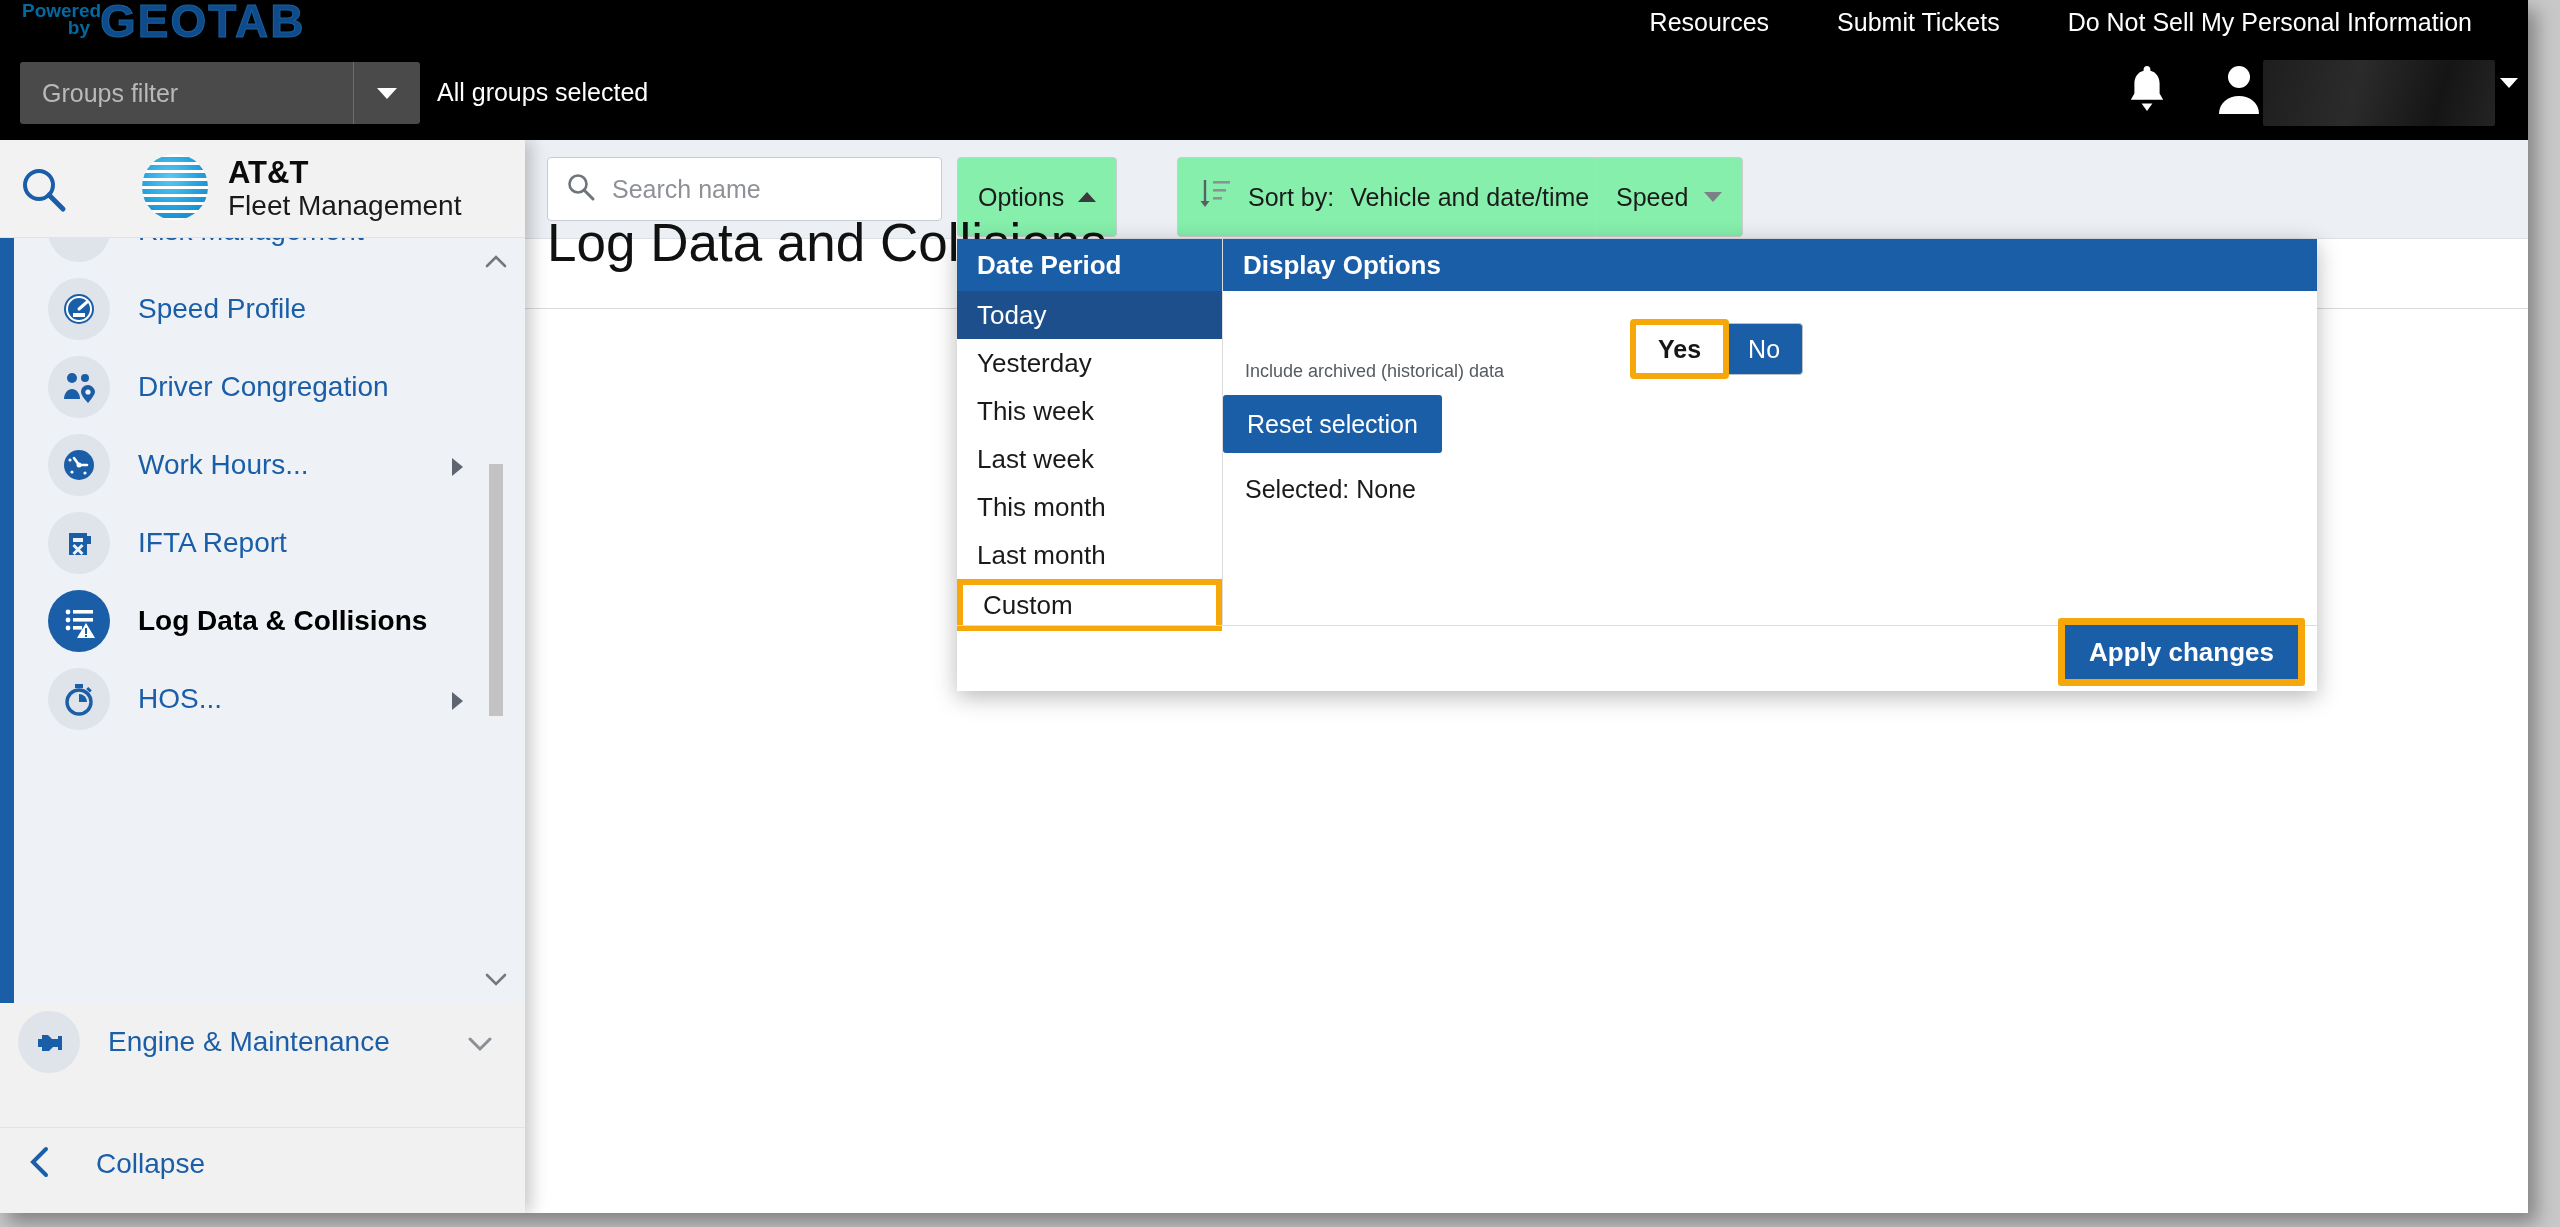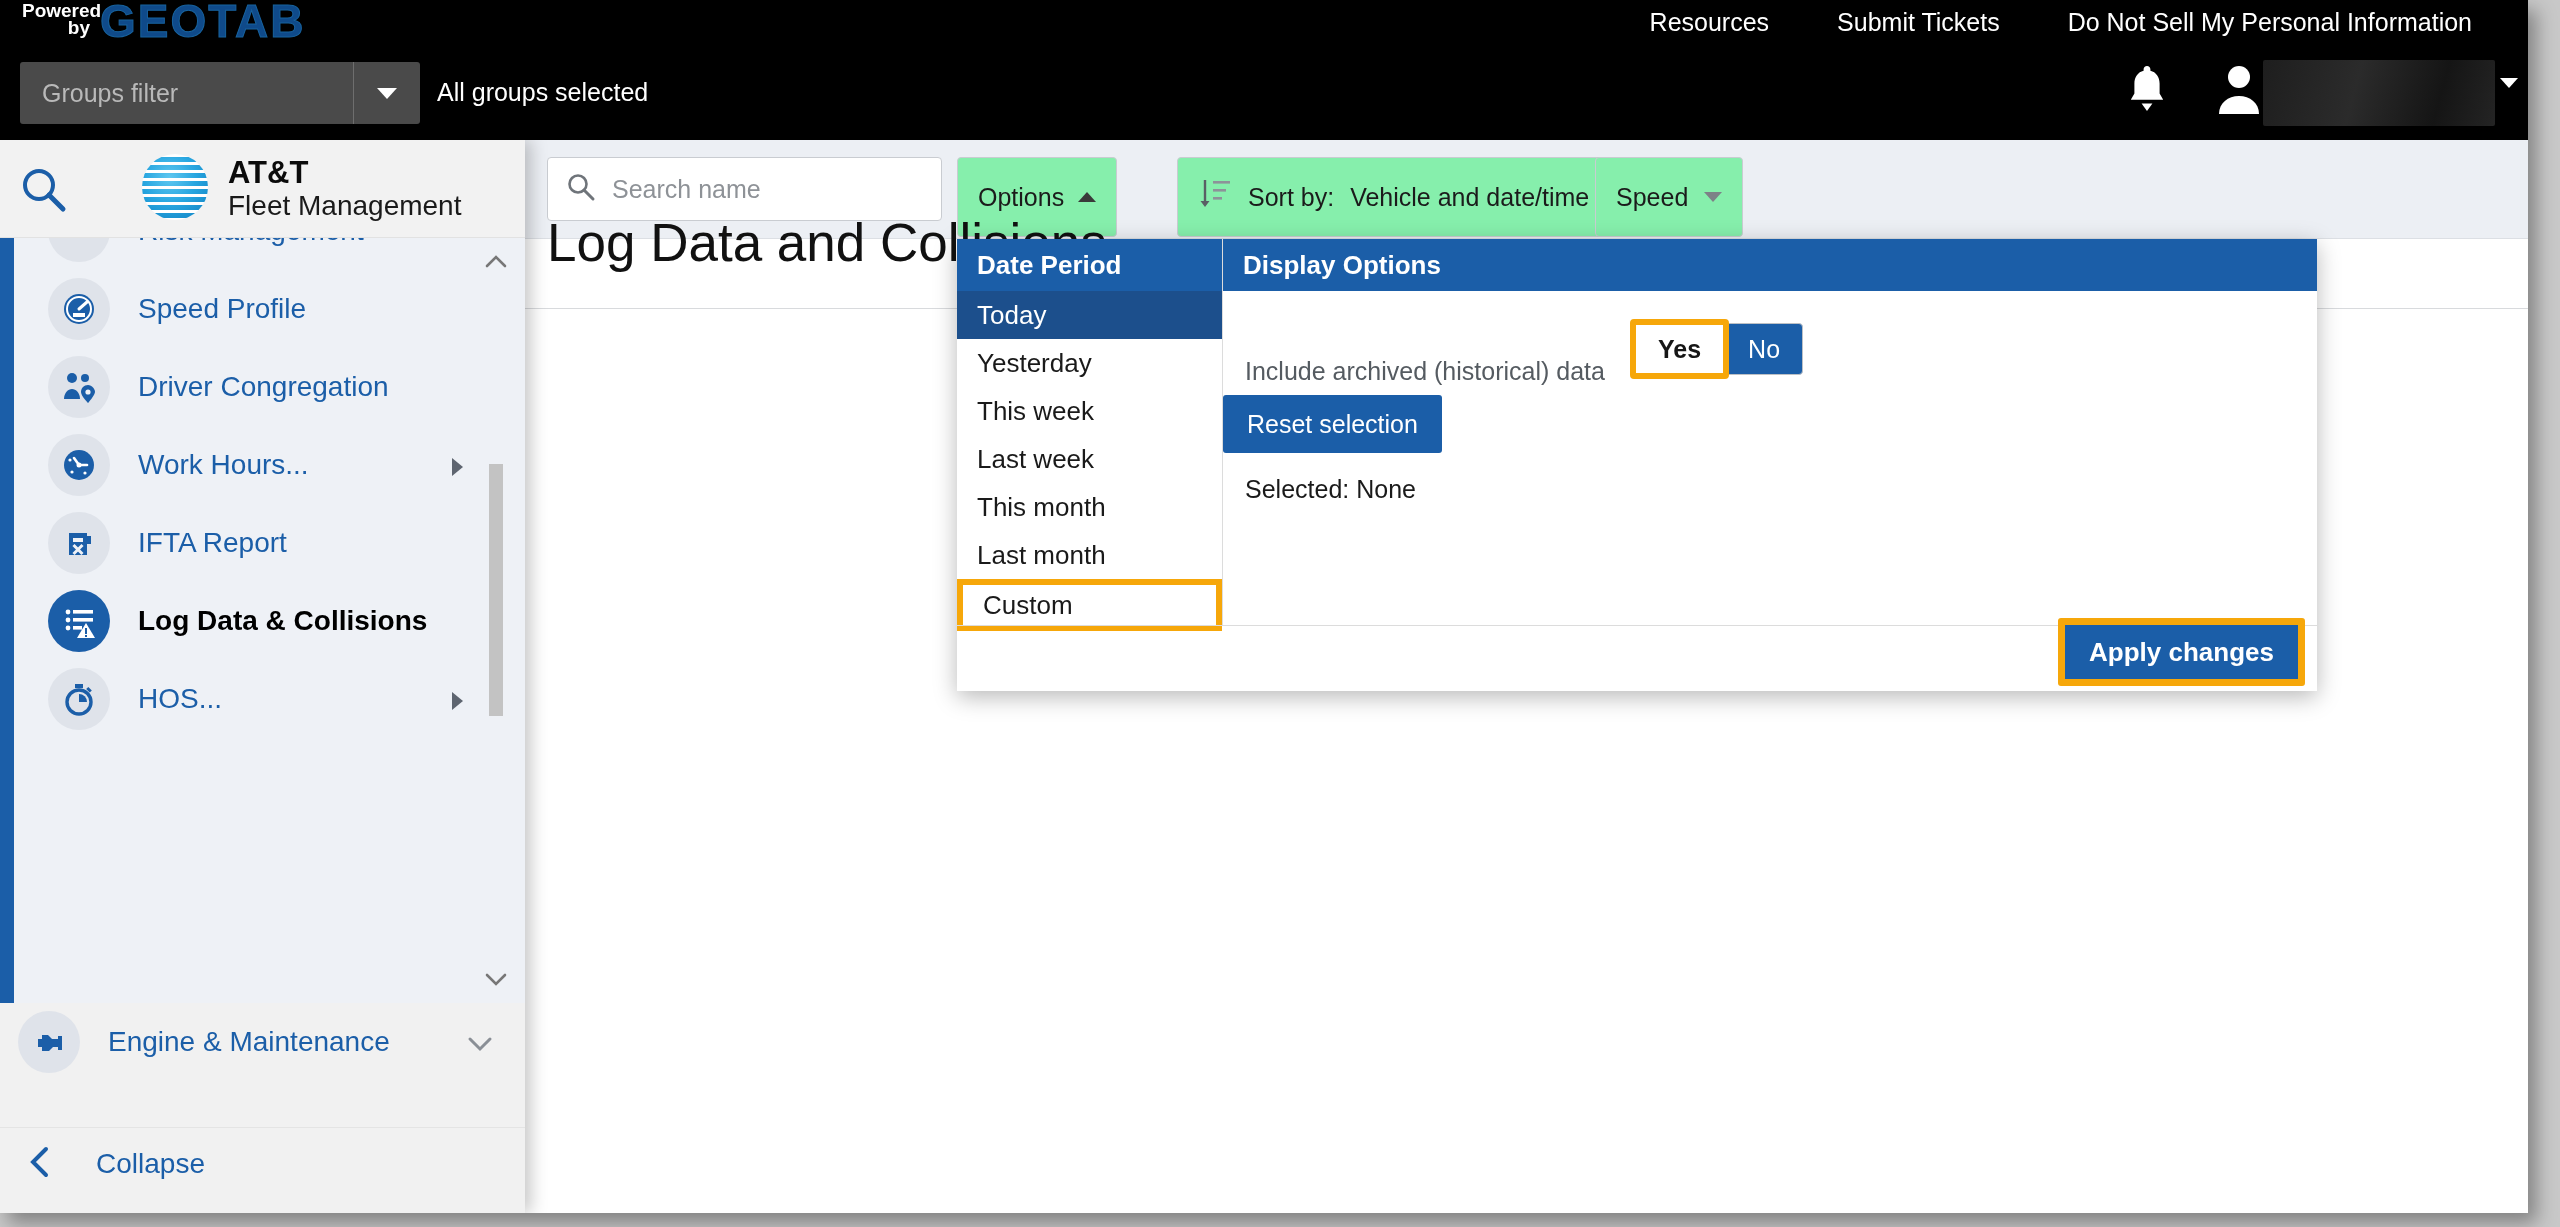--- a/index.html
+++ b/index.html
@@ -19,21 +19,21 @@
     overflow:hidden;
   }
 
   
   .topbar {
     position:absolute; left:0; top:0; width:2528px; height:140px;
     background:#000000;
   }
   .brand-powered {
     position:absolute; left:22px; top:2px;
-    color:#ffffff; font-size:19px; font-weight:bold; line-height:17px;
+    color:#0369a1; font-size:19px; font-weight:bold; line-height:17px;
     width:68px; text-align:right;
   }
   .brand-powered span { display:block; }
   .brand-geotab {
     position:absolute; left:100px; top:-6px;
     color:#0f4a8a; font-size:46px; font-weight:bold; letter-spacing:2px;
     -webkit-text-stroke:1px #17629e;
   }
   .groups-filter {
     position:absolute; left:20px; top:62px;
@@ -218,21 +218,21 @@
   .period-item {
     height:48px; display:flex; align-items:center; padding-left:20px;
     font-size:26px; color:#1a1a1a; cursor:pointer;
   }
   .period-item.selected { background:#1c4f8c; color:#ffffff; }
   .period-item.hl {
     margin:0 0 0 0; border:6px solid #f6a70a; height:52px;
     background:#ffffff; box-sizing:border-box;
   }
   .opt-row { display:flex; align-items:center; padding-left:22px; }
-  .opt-label { font-size:25px; color:#555b61;margin-top:44px; }
+  .opt-label { font-size:18px; color:#555b61;margin-top:44px; }
   #row-archived { margin-top:26px; height:64px; }
   #row-archived .opt-label { width:385px; }
   .yesno-wrap { position:relative; display:flex; align-items:center; }
   .yn-hl {
     border:6px solid #f6a70a; border-radius:4px; padding:0;
     display:flex; align-items:center; z-index:2; background:#f6a70a;
   }
   .yn-yes {
     background:#ffffff; font-size:25px; font-weight:bold; color:#161616;
     padding:0 22px; height:48px; display:flex; align-items:center;

